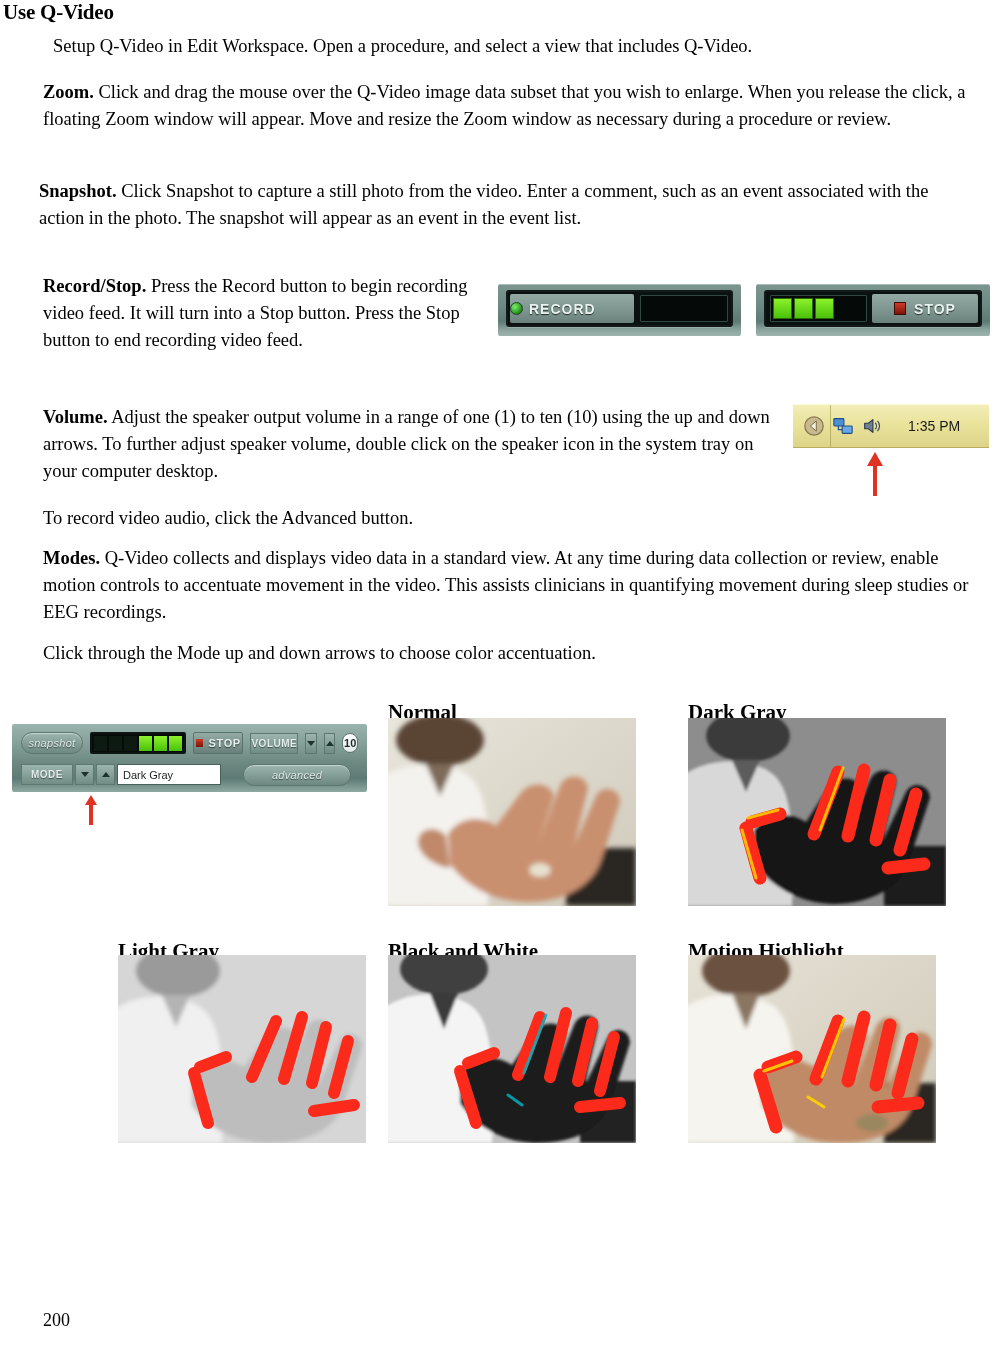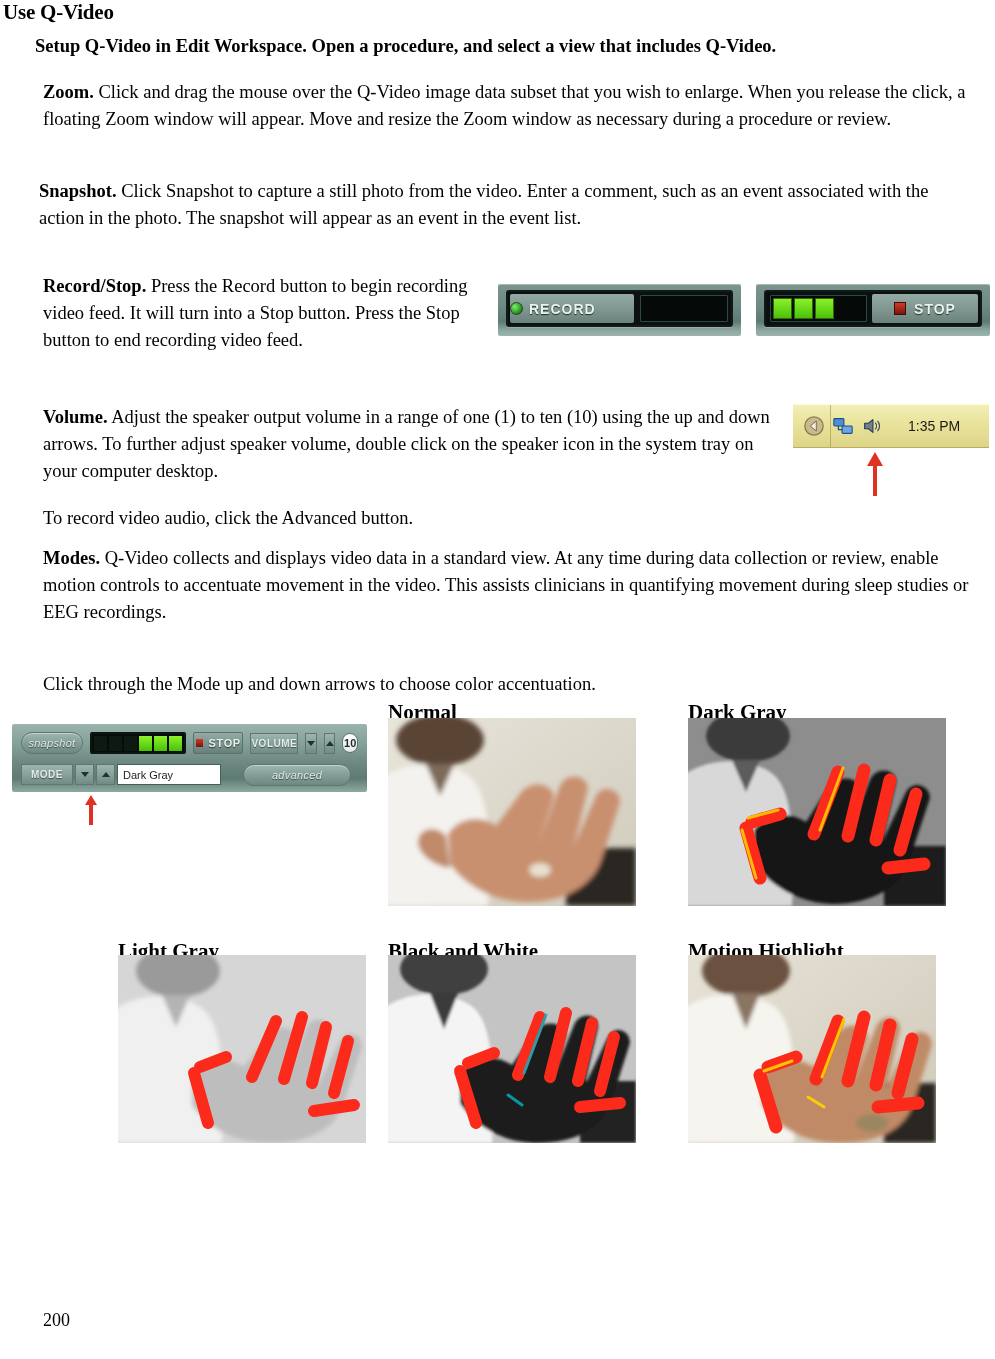--- a/index.html
+++ b/index.html
@@ -28,28 +28,28 @@
     text-align: center;
   }
   .para {
     position: absolute;
     font-size: 18.5px;
     line-height: 27px;
     text-align: left;
   }
   .para b { font-weight: bold; }
 
-  .p-setup   { left: 35px; top: 33px;  width: 935px; font-weight: bold; }
+  .p-setup   { left: 53px; top: 33px;  width: 935px; }
   .p-zoom    { left: 43px; top: 79px;  width: 935px; }
   .p-snap    { left: 39px; top: 178px; width: 935px; }
   .p-record  { left: 43px; top: 273px; width: 430px; }
   .p-volume  { left: 43px; top: 404px; width: 730px; }
   .p-audio   { left: 43px; top: 505px; width: 800px; }
   .p-modes   { left: 43px; top: 545px; width: 935px; }
-  .p-click   { left: 43px; top: 671px; width: 935px; }
+  .p-click   { left: 43px; top: 640px; width: 935px; }
 
   .page-number {
     position: absolute;
     left: 43px;
     top: 1310px;
     font-size: 18px;
   }
 
   
   .fig-record-stop {

